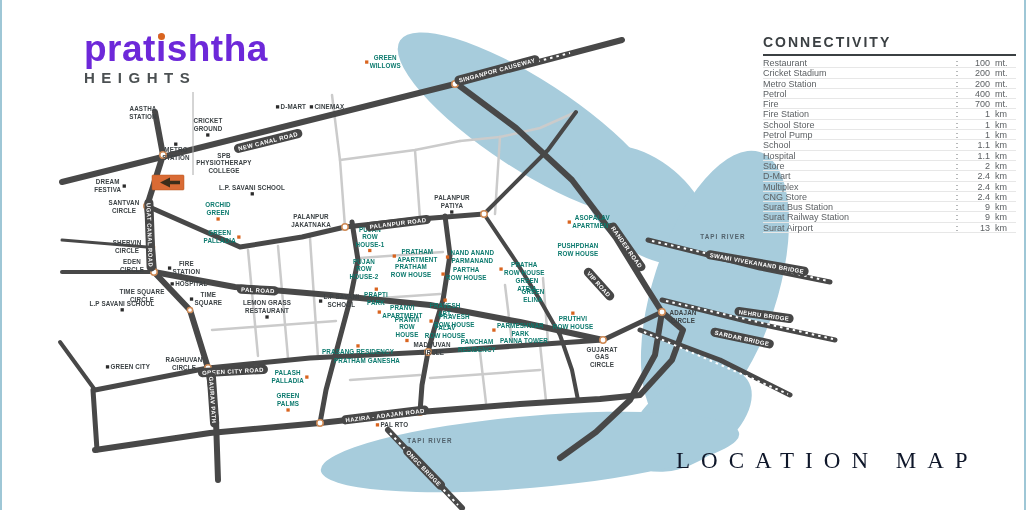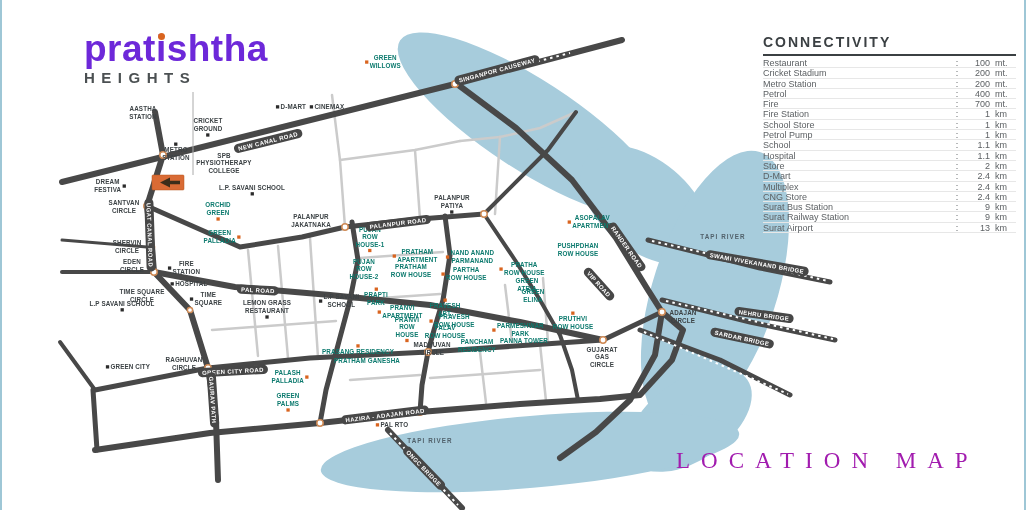--- a/index.html
+++ b/index.html
@@ -40,21 +40,21 @@
   .mk.mb{background:#2b2b2b;}
   .plabel.dark{color:#3c4245;}
   .plabel.teal{color:#0c7a6e;}
 
   .rlabel{position:absolute;background:#474747;color:#ffffff;font-size:8.5px;font-weight:bold;
           letter-spacing:.6px;padding:1.5px 6px;border-radius:6px;white-space:nowrap;}
   .wlabel{position:absolute;color:#51616b;font-size:9px;font-weight:bold;letter-spacing:1.5px;
           transform:translate(-50%,-50%) scale(.7);white-space:nowrap;}
 
   .locmap{position:absolute;left:676px;top:448px;z-index:5;font-family:"Liberation Serif",serif;
-          font-size:23px;letter-spacing:11px;color:#a21caf;white-space:nowrap;}
+          font-size:23px;letter-spacing:11px;color:#0f172a;white-space:nowrap;}
 </style>
 </head>
 <body>
 
 <div class="stage">
 
   <div class="edge l"></div>
   <div class="edge r"></div>
 
   <svg class="mapsvg" width="1026" height="510" viewBox="0 0 1026 510">

